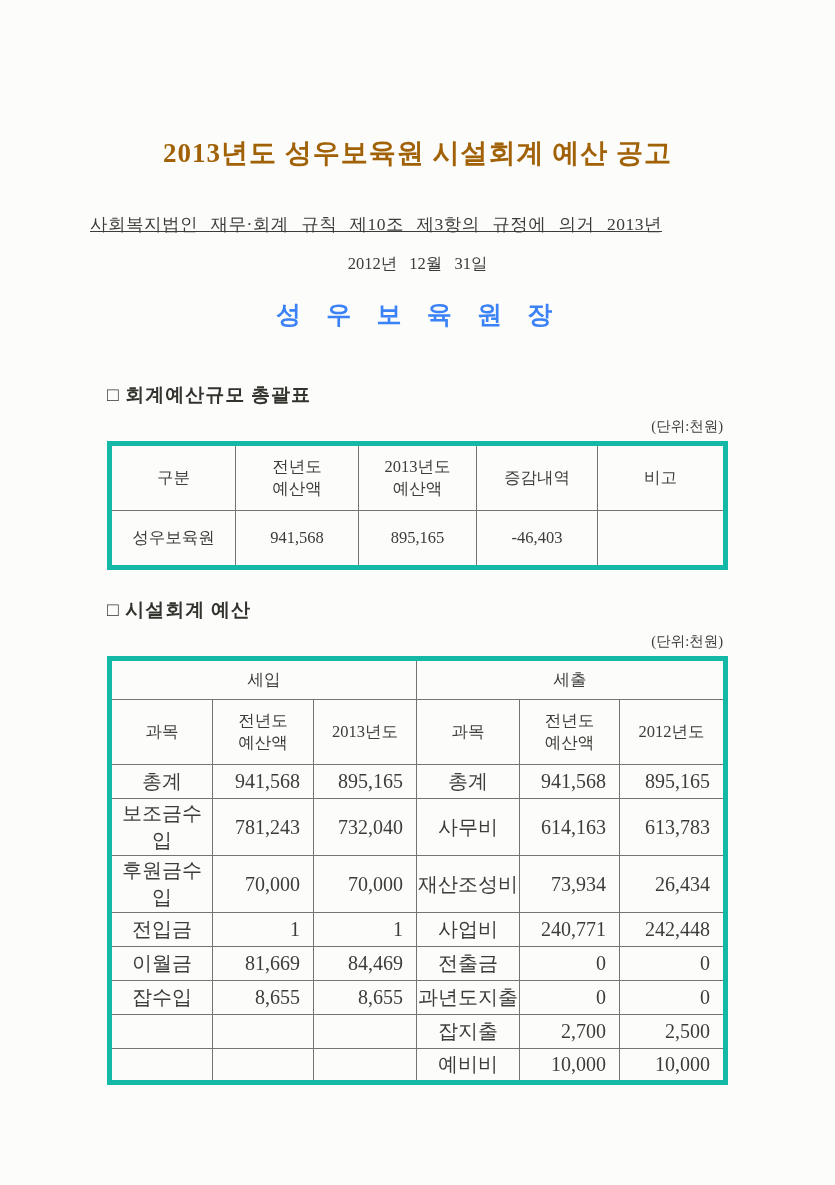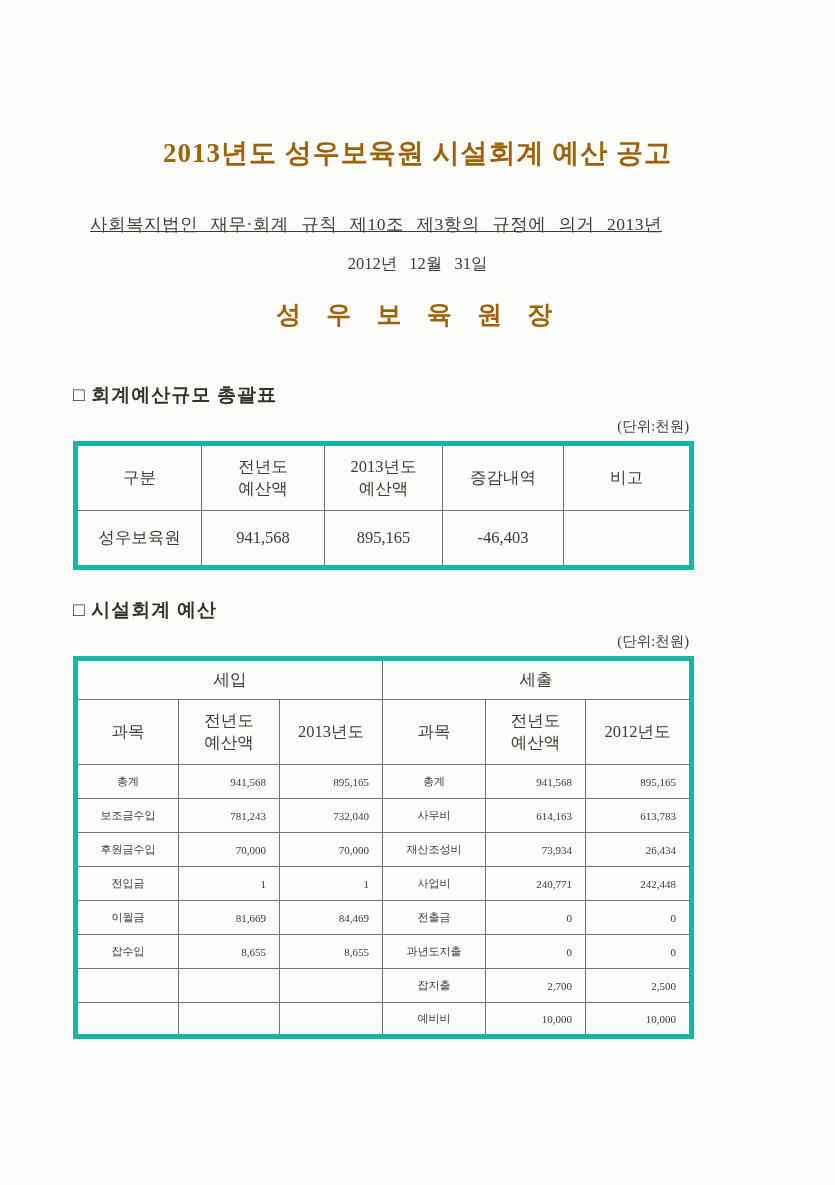--- a/index.html
+++ b/index.html
@@ -32,24 +32,24 @@
     margin-top:11px;
     text-align:center;
     font-size:16.5px;
     word-spacing:8px;
   }
   .signer {
     margin-top:23px;
     text-align:center;
     font-size:25px; font-weight:bold;
     letter-spacing:7px; word-spacing:5px;
-    color:#a16207;
-  }
-
-  .section { width:618px; margin-left:73px; }
+    color:#3b82f6;
+  }
+
+  .section { width:618px; margin-left:107px; }
   .sec1 { margin-top:51px; }
   .sec2 { margin-top:27px; }
   .sec-head { font-size:19px; font-weight:bold; letter-spacing:1px; color:#33332e; }
   .unit-note { text-align:right; font-size:14.5px; margin-top:9px; margin-bottom:5px; padding-right:2px; }
 
   table {
     border-collapse:collapse;
     table-layout:fixed;
     width:616px;
     border:5px solid #14b8a6;
@@ -57,21 +57,21 @@
   th, td { border:1px solid #767472; overflow:hidden; }
   th { font-weight:normal; white-space:pre-line; font-size:16.5px; text-align:center; }
 
   .t1 thead th { height:62px; }
   .t1 tbody td { height:52px; }
   .t1 td.ctr { text-align:center; font-size:16.5px; }
 
   .t2 tr.group th { height:36px; }
   .t2 tr.cols th { height:62px; }
   .t2 tbody tr { height:34px; }
-  .t2 td { font-size:11px; }
+  .t2 td { font-size:20px; }
   td.lbl { text-align:center; }
   td.num { text-align:right; padding-right:13px; }
 </style>
 </head>
 <body>
 
 <div class="page">
 
   <h1 class="title">2013년도 성우보육원 시설회계 예산 공고</h1>
 

